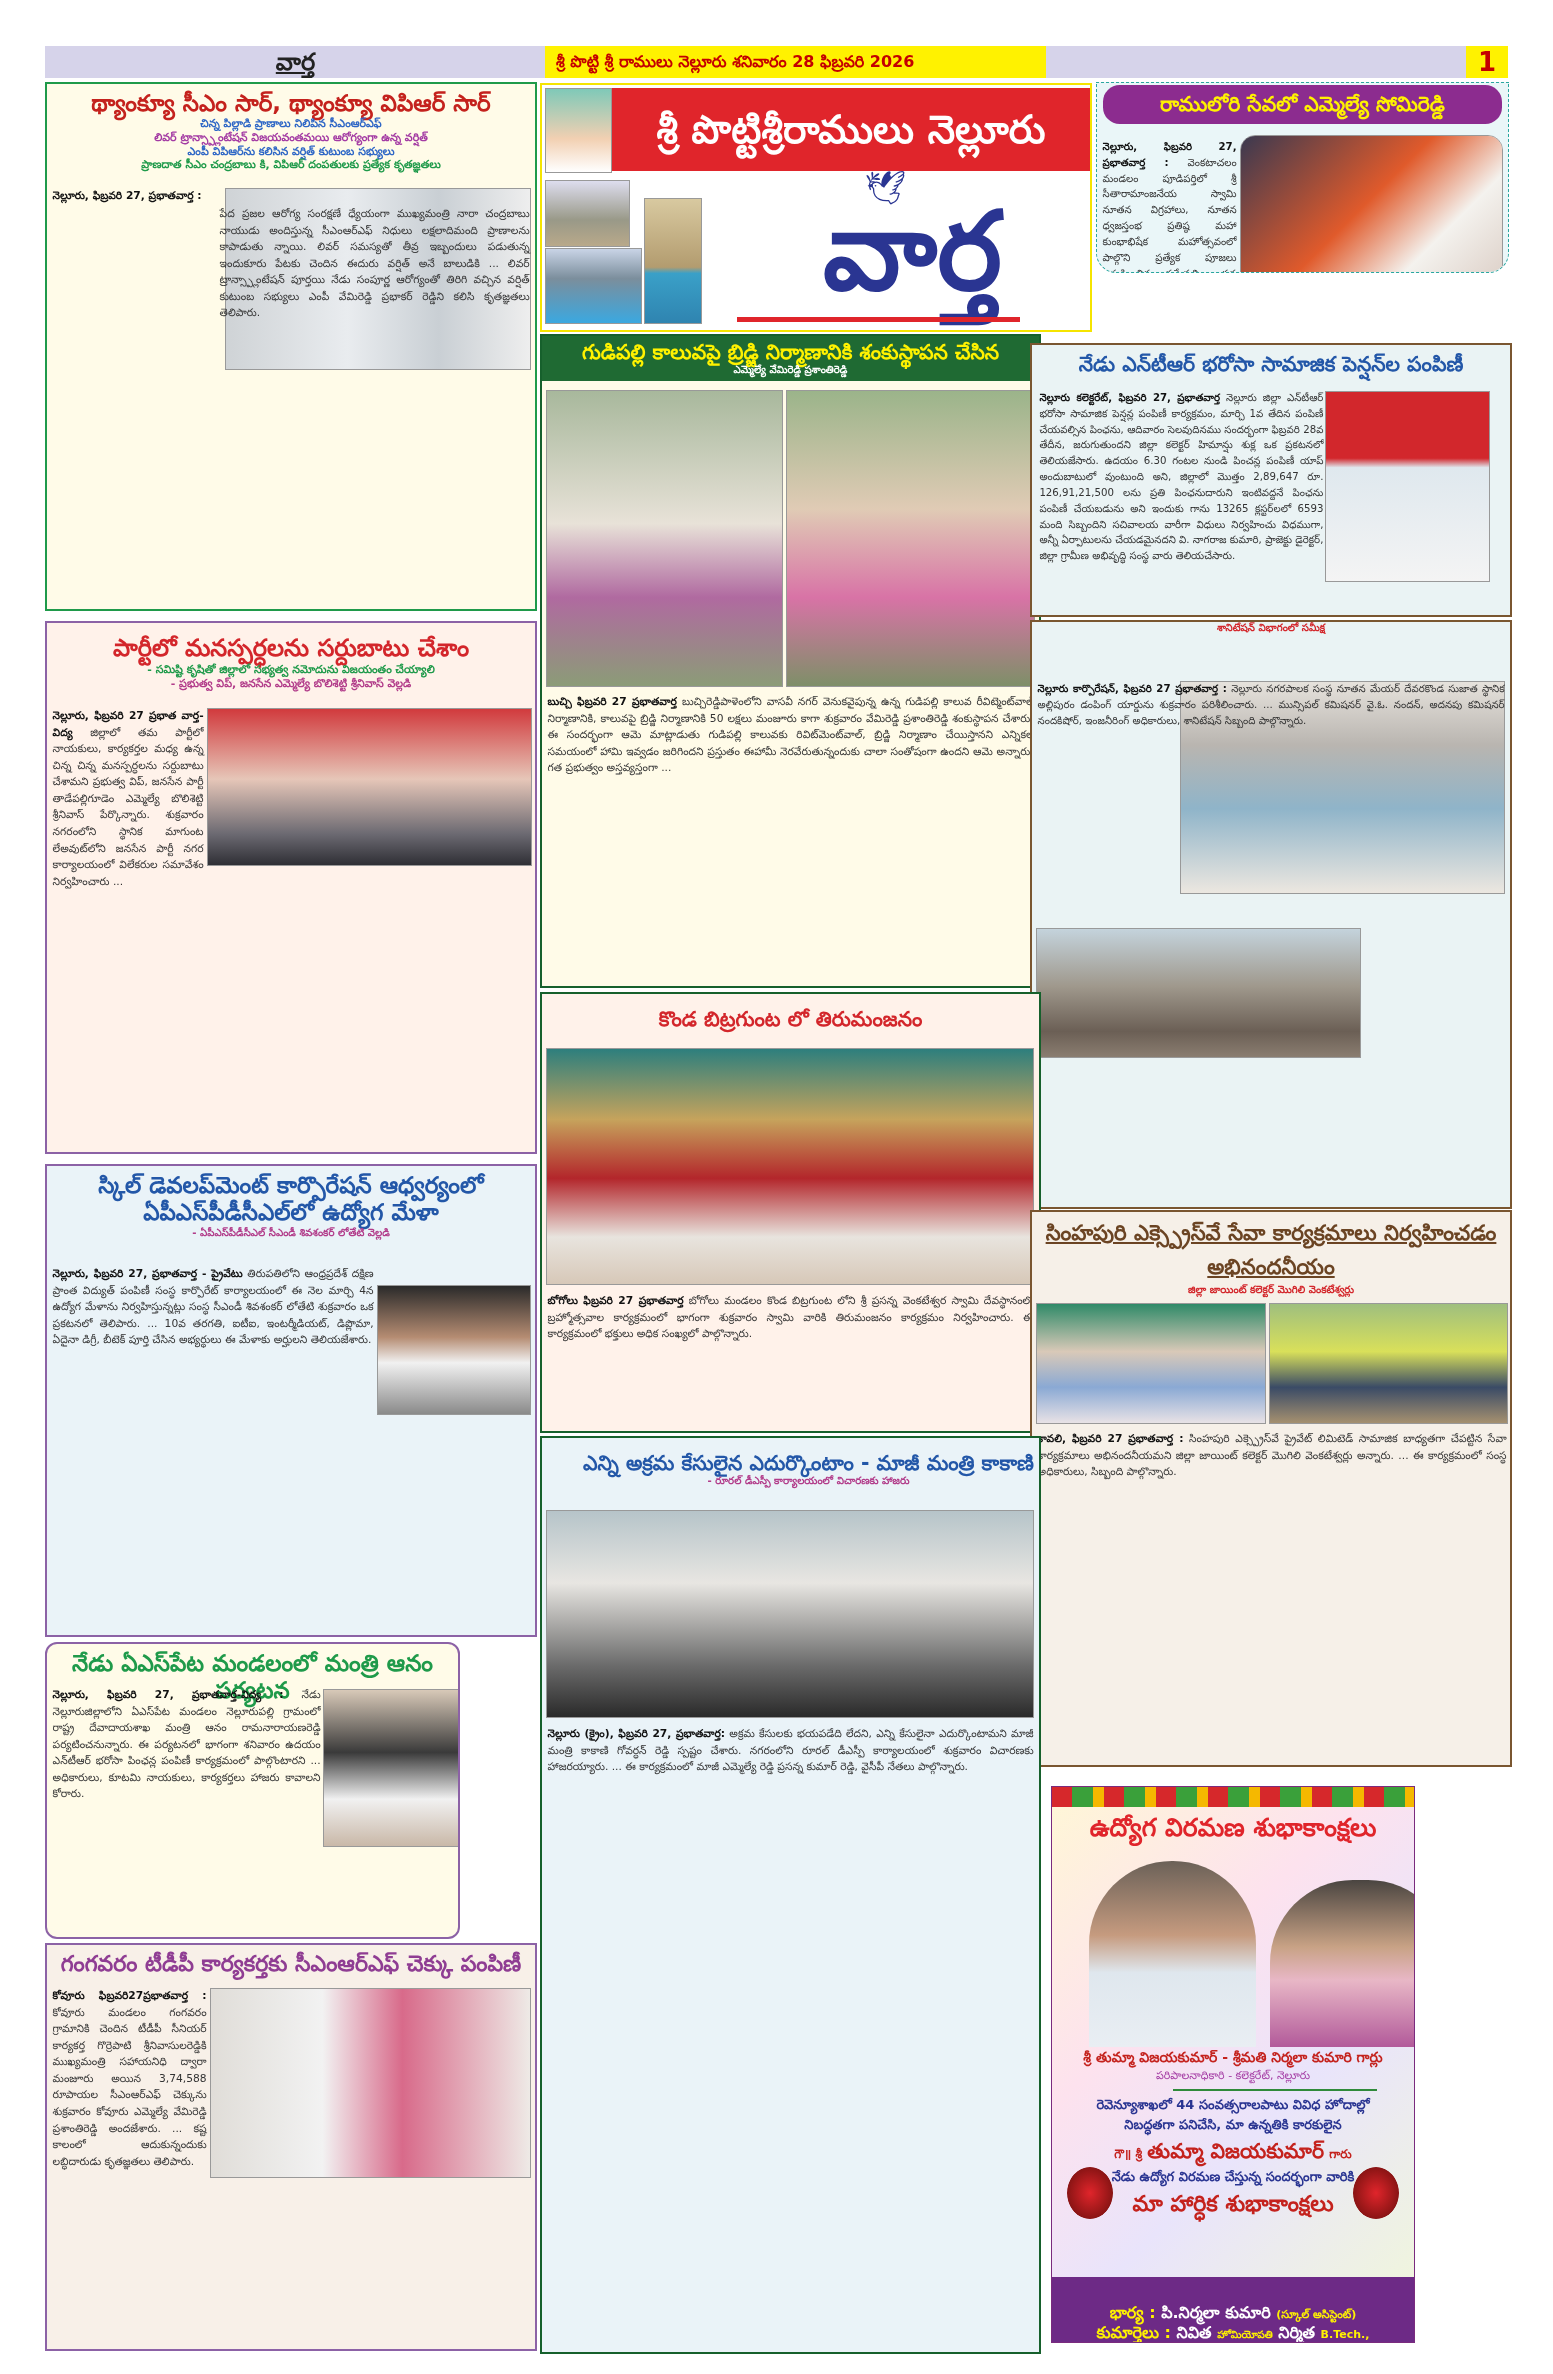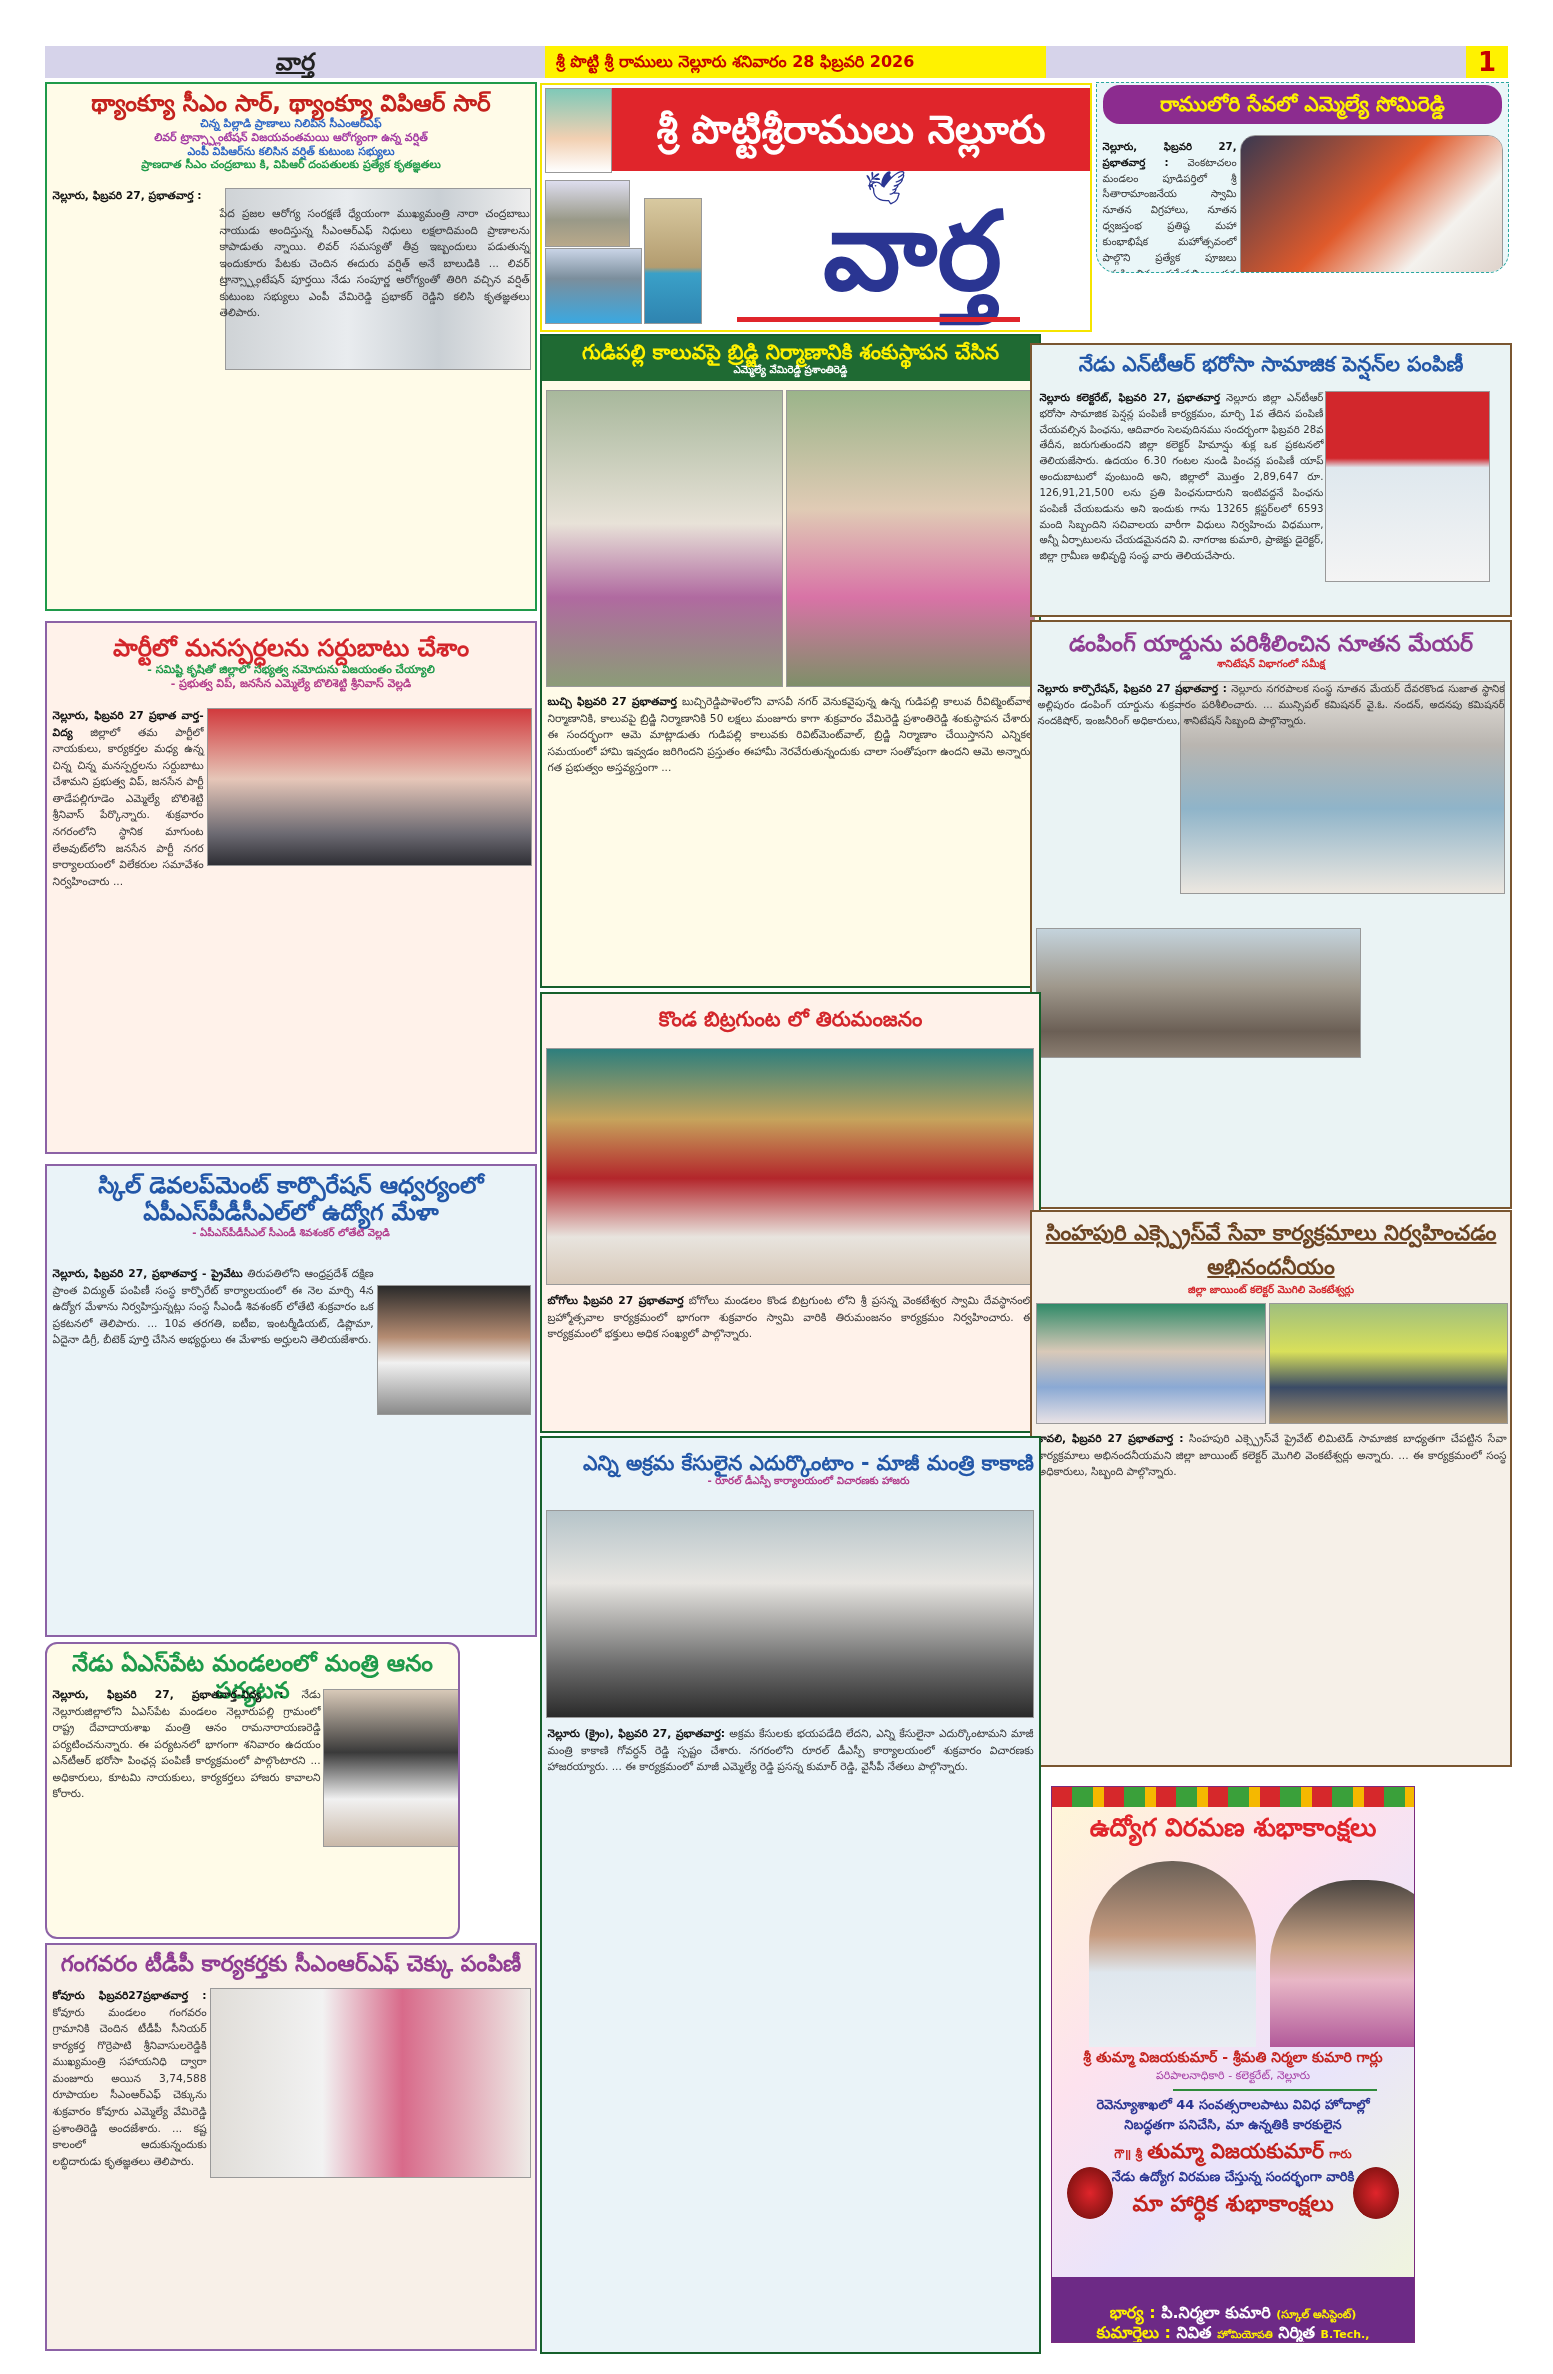--- a/index.html
+++ b/index.html
@@ -98,21 +98,20 @@
   <div class="head" style="font-size:24px;color:#d3262b;padding-top:11px;">పార్టీలో మనస్పర్ధలను సర్దుబాటు చేశాం</div>
   <div class="sub" style="font-size:11px;color:#1f9a4a;">- సమిష్టి కృషితో జిల్లాలో సభ్యత్వ నమోదును విజయంతం చేయ్యాలి</div>
   <div class="sub" style="font-size:11px;color:#b23c8a;">- ప్రభుత్వ విప్, జనసేన ఎమ్మెల్యే బొలిశెట్టి శ్రీనివాస్ వెల్లడి</div>
   <div class="photo" style="left:160px;top:85px;width:325px;height:158px;">
       <div class="ph" style="background:linear-gradient(#d13a3d,#e6c6b8 45%,#6c6a72 80%,#2f2f35);"></div>
     </div>
   <div class="body" style="position:absolute;left:5.6px;top:85px;width:479px;height:436px;"><span style="display:block;float:right;width:328px;height:161px;"></span><b>నెల్లూరు, ఫిబ్రవరి 27 ప్రభాత వార్త-విద్య</b> <span>జిల్లాలో తమ పార్టీలో నాయకులు, కార్యకర్తల మధ్య ఉన్న చిన్న చిన్న మనస్పర్ధలను సర్దుబాటు చేశామని ప్రభుత్వ విప్, జనసేన పార్టీ తాడేపల్లిగూడెం ఎమ్మెల్యే బొలిశెట్టి శ్రీనివాస్ పేర్కొన్నారు. శుక్రవారం నగరంలోని స్థానిక మాగుంట లేఅవుట్‌లోని జనసేన పార్టీ నగర కార్యాలయంలో విలేకరుల సమావేశం నిర్వహించారు ...</span></div>
 </div>
 
 <div class="box" style="left:1030px;top:620px;width:482px;height:589px;border-color:#7a5630;background:#eaf3f4;">
-  <div class="head" style="font-size:22px;color:#8f3d93;padding-top:9.3px;">డంపింగ్ యార్డును పరిశీలించిన నూతన మేయర్</div>
   <div class="sub" style="font-size:10.2px;color:#d3262b;">శానిటేషన్ విభాగంలో సమీక్ష</div>
   <div class="photo" style="left:148px;top:59px;width:325px;height:213px;">
       <div class="ph" style="background:linear-gradient(#e6e2dc,#b9b5b0 30%,#8fb4c9 60%,#ece7e0);"></div>
     </div>
   <div class="photo" style="left:3.7px;top:306px;width:325px;height:130px;">
       <div class="ph" style="background:linear-gradient(#c4d3dc,#9f988c 45%,#6b5f55 80%,#8a7d70);"></div>
     </div>
   <div class="body" style="position:absolute;left:5.6px;top:59px;width:467px;font-size:10.2px;"><b>నెల్లూరు కార్పొరేషన్, ఫిబ్రవరి 27 ప్రభాతవార్త :</b> <span>నెల్లూరు నగరపాలక సంస్థ నూతన మేయర్ దేవరకొండ సుజాత స్థానిక అల్లిపురం డంపింగ్ యార్డును శుక్రవారం పరిశీలించారు. ... మున్సిపల్ కమిషనర్ వై.ఓ. నందన్, అదనపు కమిషనర్ నందకిషోర్, ఇంజనీరింగ్ అధికారులు, శానిటేషన్ సిబ్బంది పాల్గొన్నారు.</span></div>
 </div>
 

